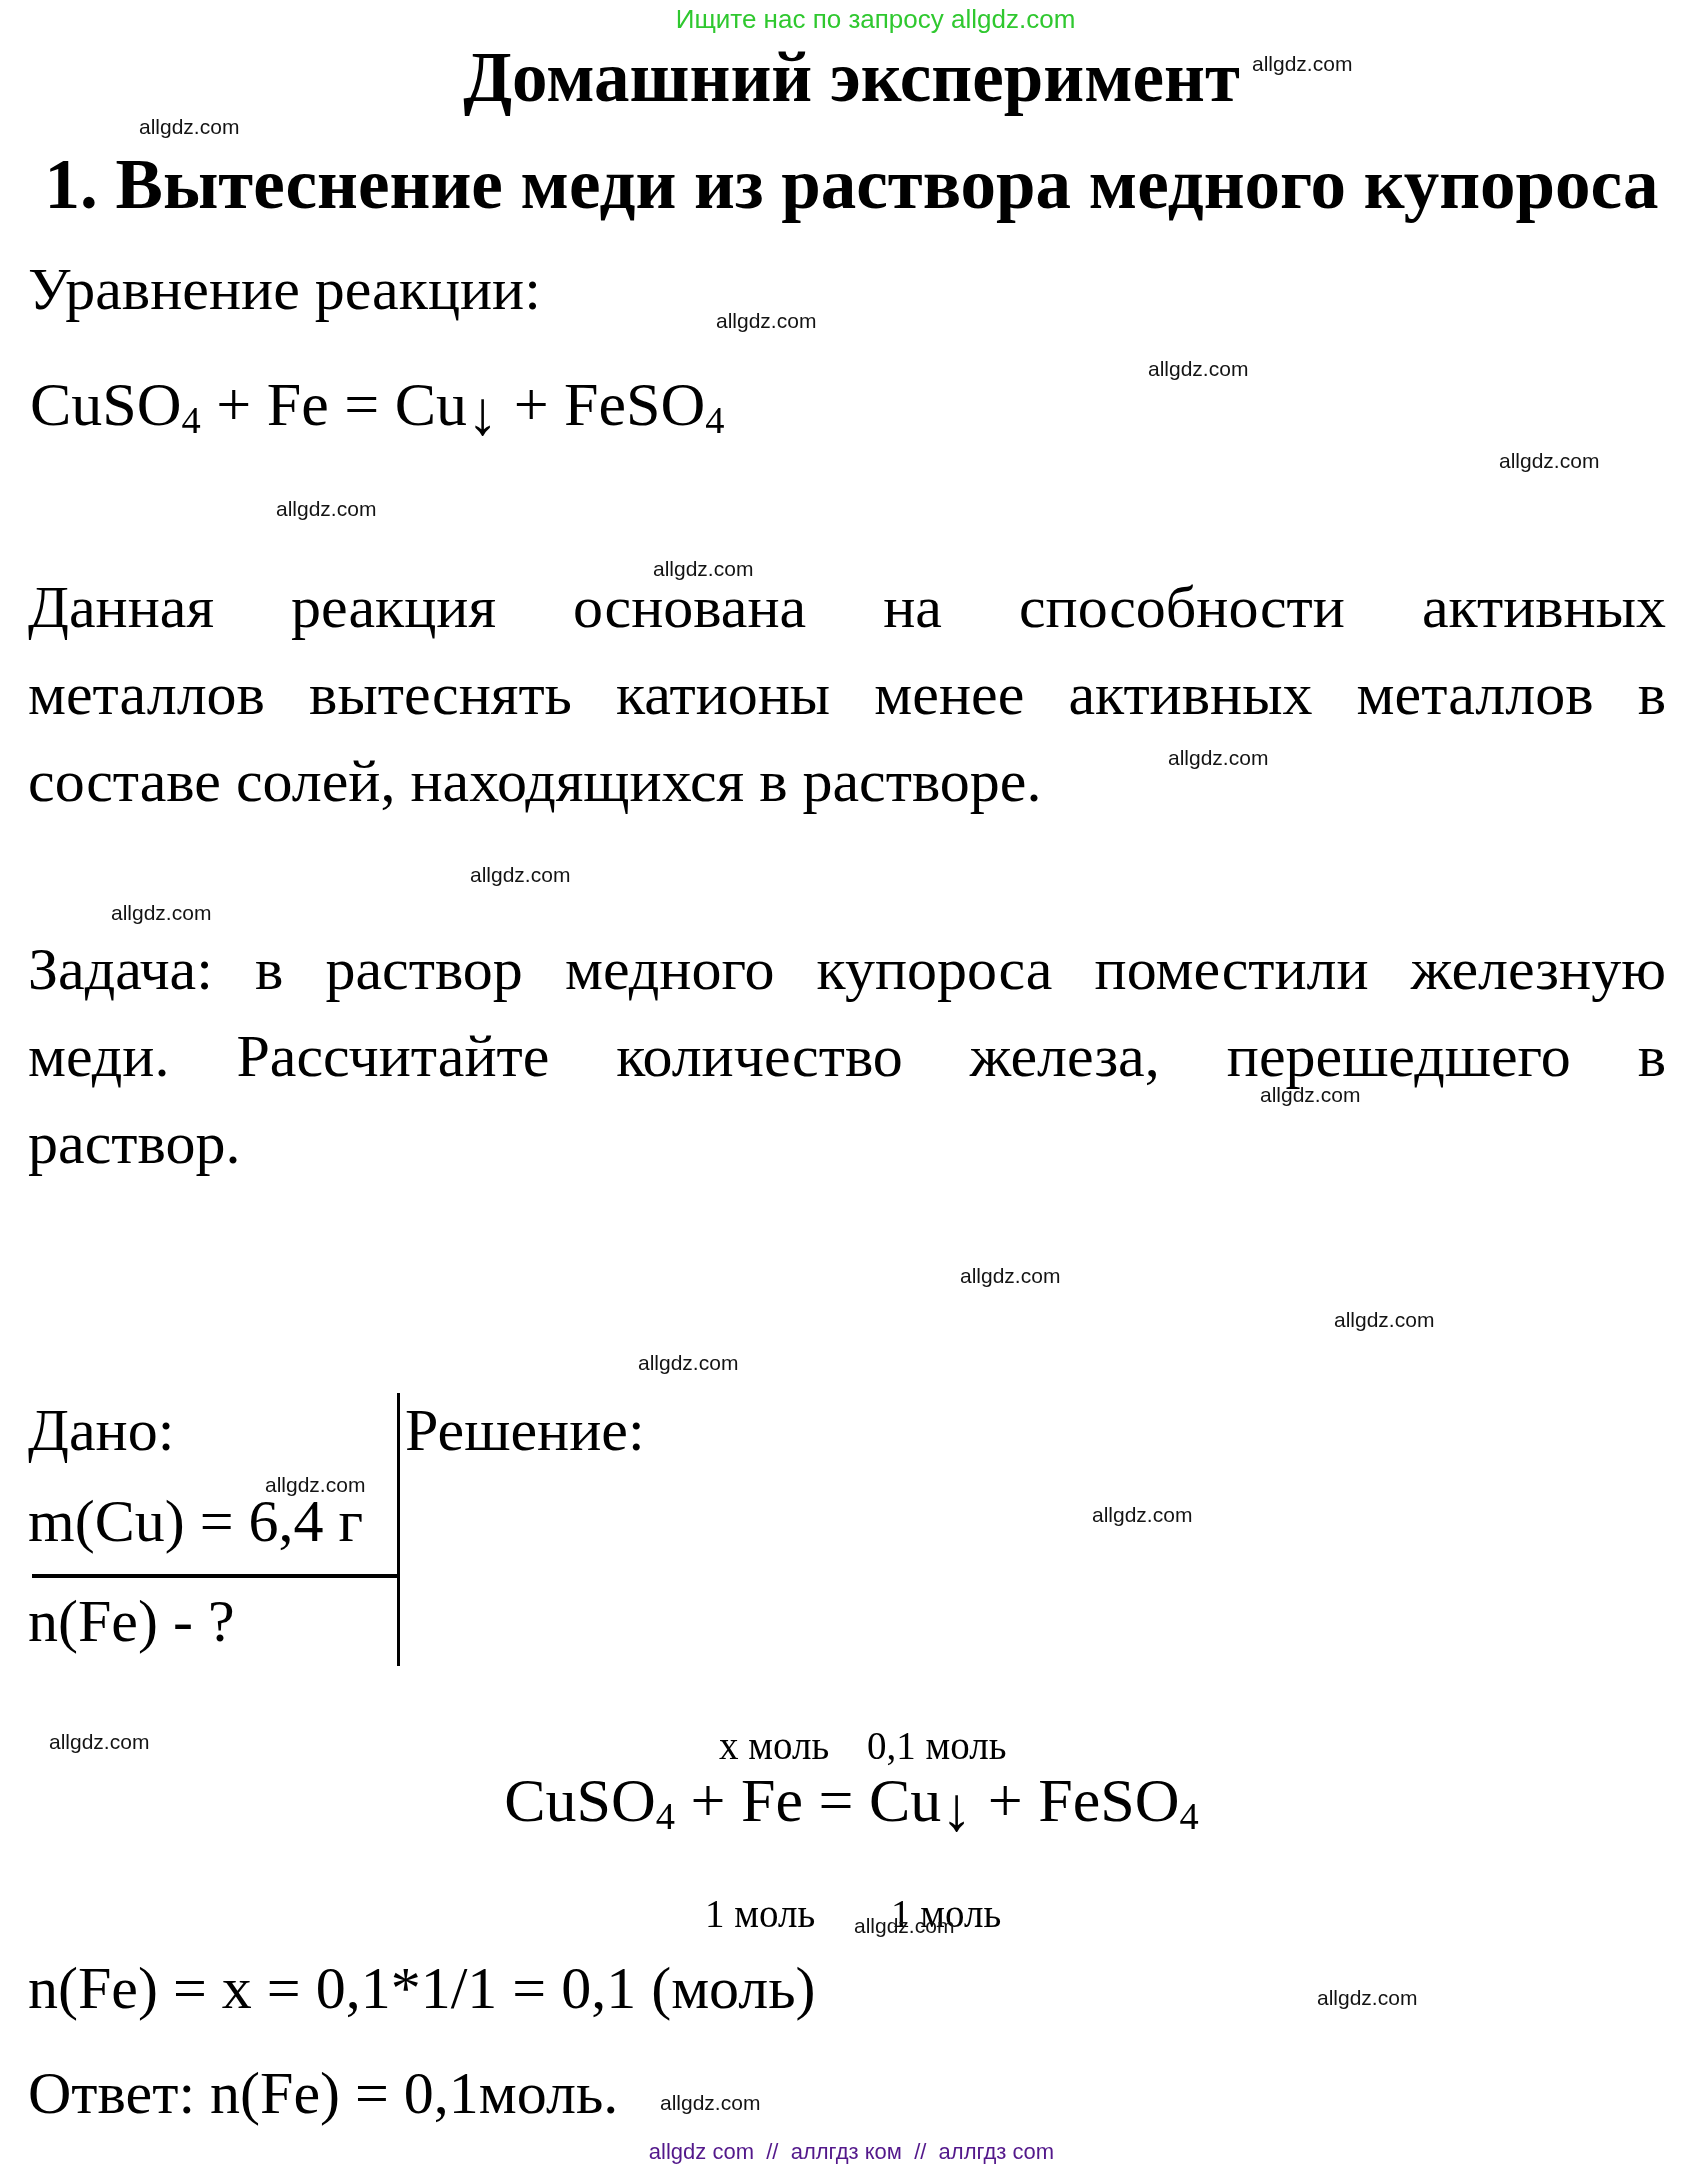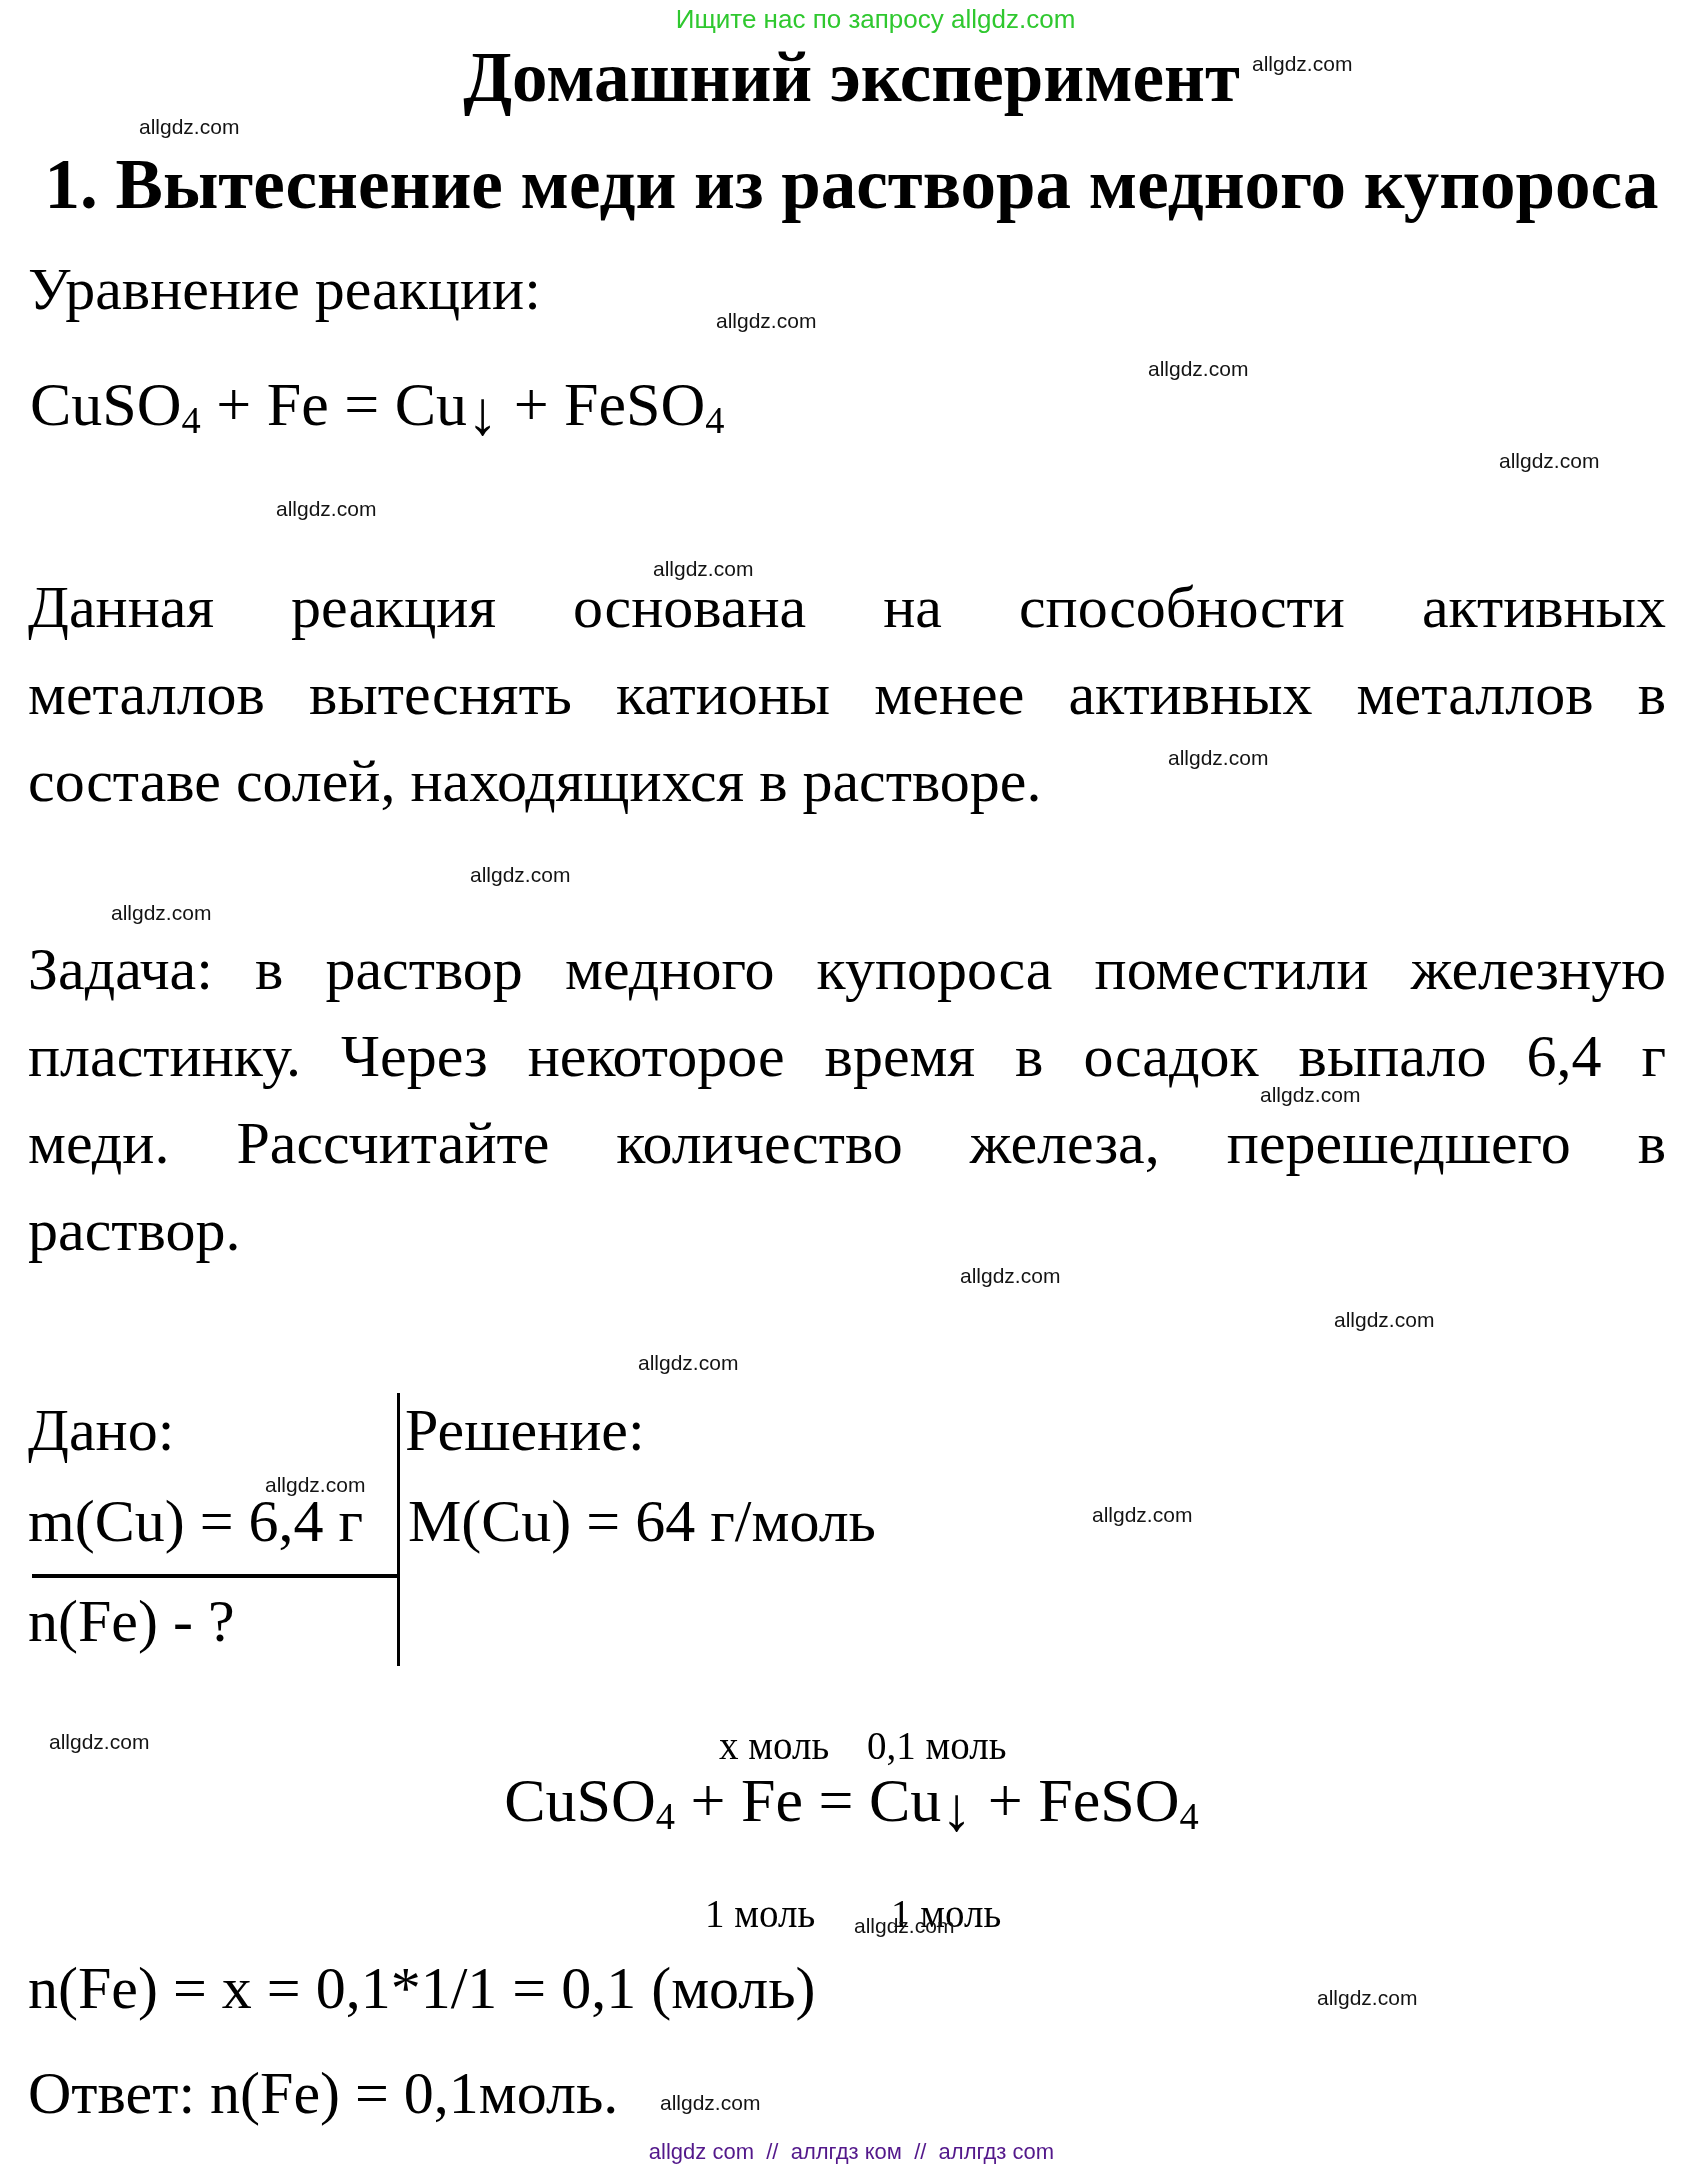--- a/index.html
+++ b/index.html
@@ -46,30 +46,28 @@
   <div class="abs eq" style="top:371px;left:30px;"><span>CuSO</span><span class="sub">4</span><span> + Fe = Cu</span><span class="arrow">↓</span><span> + FeSO</span><span class="sub">4</span></div>
 
   <div class="abs para" style="top:564px;">
       <div class="pline">Данная реакция основана на способности активных</div>
       <div class="pline">металлов вытеснять катионы менее активных металлов в</div>
       <div class="pline last">составе солей, находящихся в растворе.</div>
     </div>
 
   <div class="abs para" style="top:926px;">
       <div class="pline">Задача: в раствор медного купороса поместили железную</div>
-      <div class="pline">пластинку. Через некоторое время в осадок выпало 6,4 г</div>
       <div class="pline">меди. Рассчитайте количество железа, перешедшего в</div>
       <div class="pline last">раствор.</div>
     </div>
 
   <div class="abs body-line" style="top:1398px;left:28px;">Дано:</div>
   <div class="abs body-line" style="top:1398px;left:405px;">Решение:</div>
 
   <div class="abs body-line" style="top:1489px;left:28px;">m(Cu) = 6,4 г</div>
-  <div class="abs body-line" style="top:1489px;left:408px;">M(Cu) = 64 г/моль</div>
 
   <div class="abs rule-h" style="top:1574px;left:32px;width:365px;"></div>
   <div class="abs rule-v" style="top:1393px;left:397px;height:273px;"></div>
 
   <div class="abs body-line" style="top:1589px;left:28px;">n(Fe) - ?</div>
 
   <div class="abs mole" style="top:1701px;left:719px;">х моль</div>
   <div class="abs mole" style="top:1701px;left:867px;">0,1 моль</div>
 
   <div class="abs centered eq" style="top:1767px;"><span>CuSO</span><span class="sub">4</span><span> + Fe = Cu</span><span class="arrow">↓</span><span> + FeSO</span><span class="sub">4</span></div>

